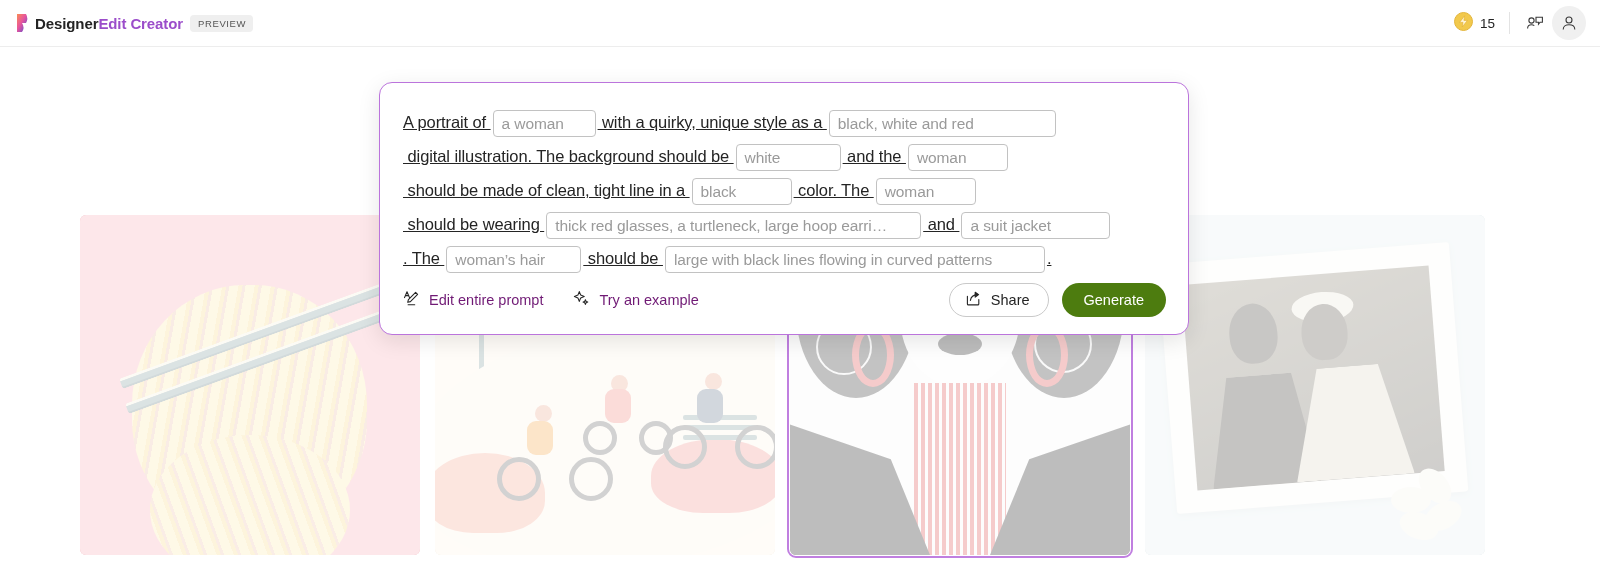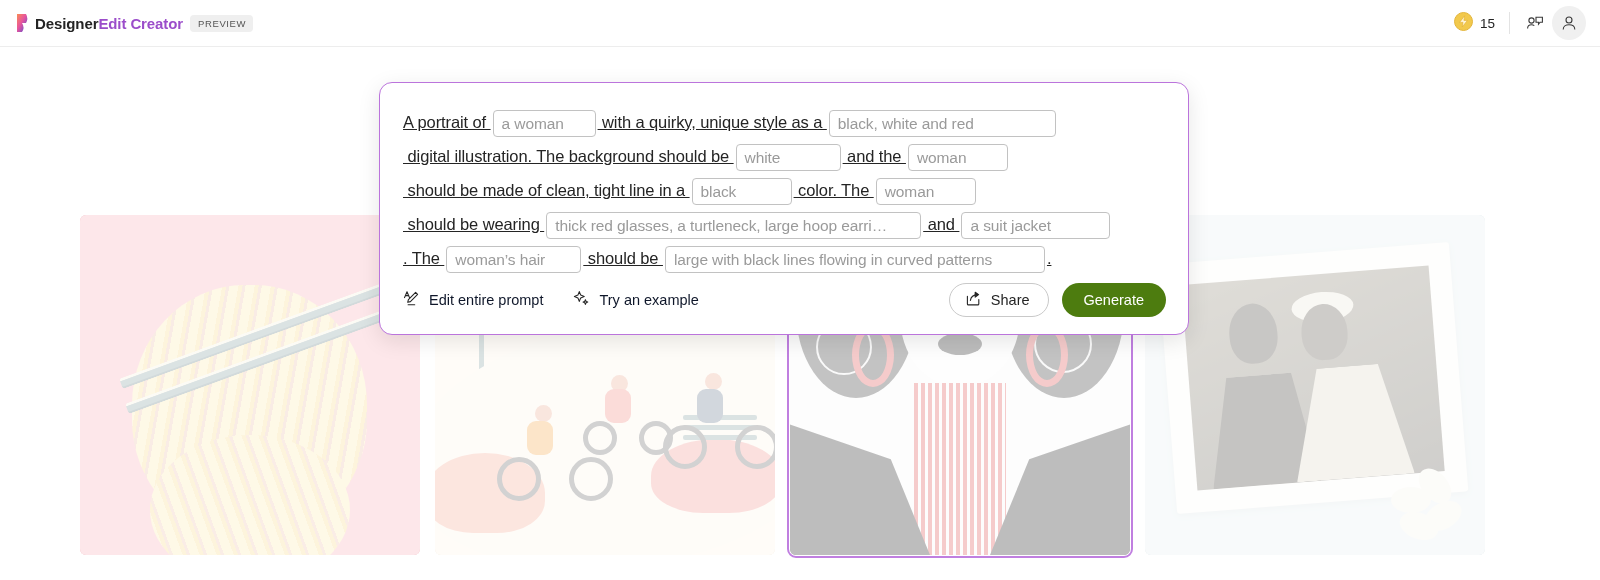--- a/index.html
+++ b/index.html
@@ -178,21 +178,21 @@
     height:27px; line-height:25px; padding:0 8px;
     overflow:hidden; text-overflow:ellipsis; white-space:nowrap;
     margin:0 2px; cursor:text;
   }
   .actions {
     position:absolute; left:23px; right:22px; bottom:17px;
     display:flex; align-items:center;
   }
   .link-btn {
     display:flex; align-items:center; gap:9px; cursor:pointer;
-    font-size:14.5px; color:#0f172a; margin-right:30px;
+    font-size:14.5px; color:#701a75; margin-right:30px;
   }
   .right-actions { margin-left:auto; display:flex; align-items:center; gap:13px; }
   .btn-share {
     display:flex; align-items:center; gap:9px;
     border:1px solid #c9c9c9; border-radius:17px; background:#fff;
     height:34px; padding:0 18px 0 15px; font-size:14.5px; color:#242424; cursor:pointer;
   }
   .btn-generate {
     background:#4d7c0f; color:#fff; border:none; border-radius:17px;
     height:34px; padding:0 22px; font-size:14.5px; cursor:pointer;

